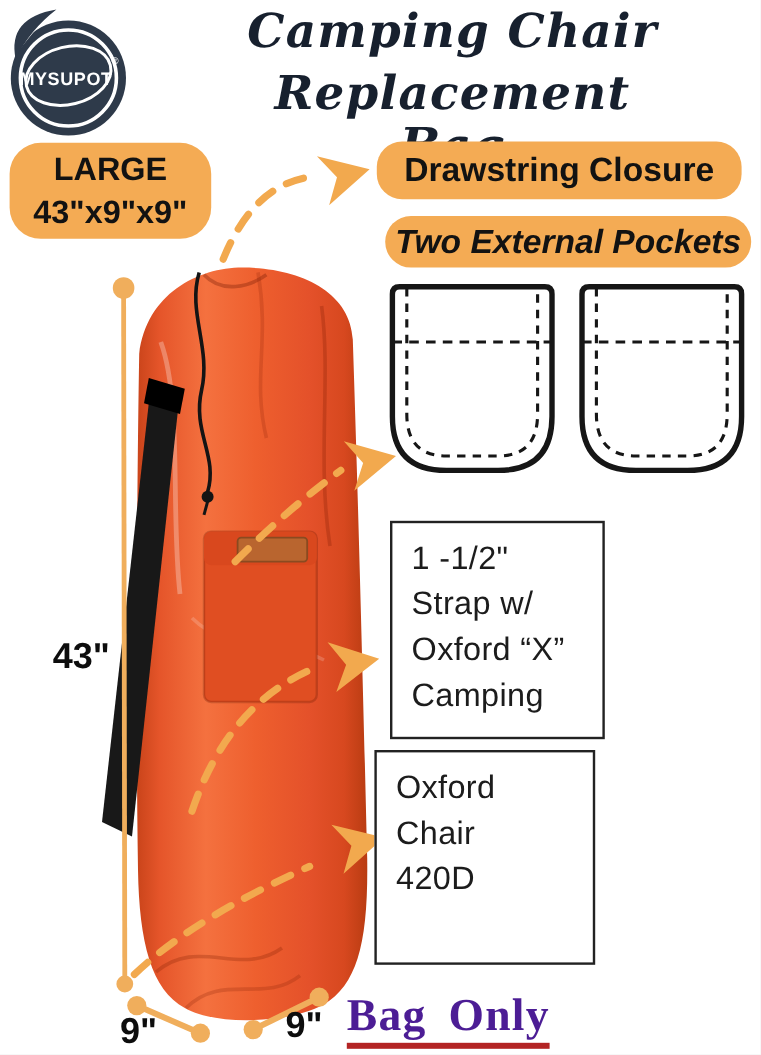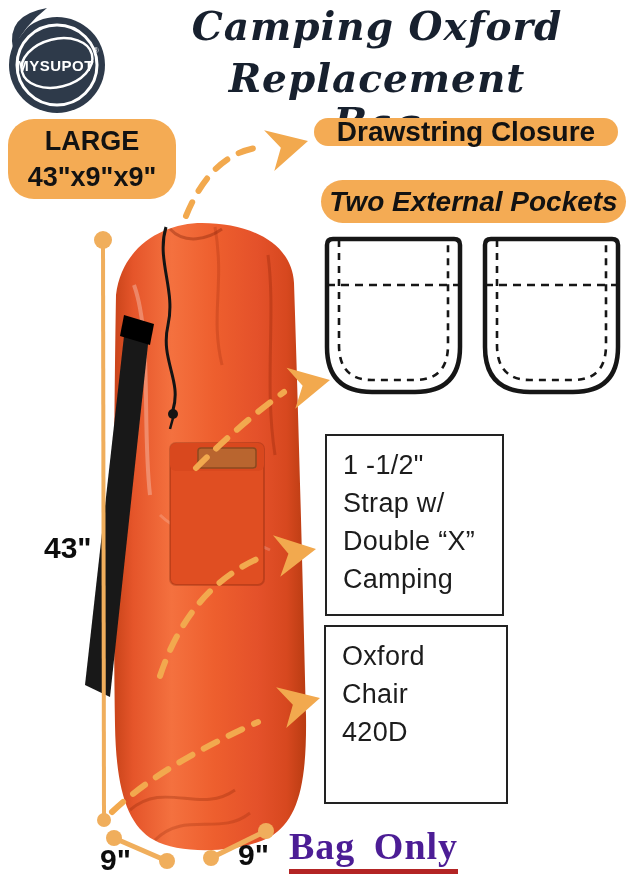--- a/index.html
+++ b/index.html
@@ -11,28 +11,28 @@
   .title{left:122px;top:0px;width:510px;text-align:center;color:#17202e;
          font-family:"DejaVu Serif",serif;font-style:italic;font-weight:bold;}
   .title .l1{font-size:39px;line-height:52px;letter-spacing:1px;}
   .title .l2{font-size:40px;line-height:44px;margin-top:-4px;}
 
   
   .badge{background:#F4AB54;color:#121212;font-weight:bold;display:flex;
          align-items:center;justify-content:center;text-align:center;}
   .badge.size{left:8px;top:119px;width:168px;height:80px;border-radius:26px;
               flex-direction:column;font-size:27px;line-height:36px;}
-  .badge.pill1{left:314px;top:118px;width:304px;height:28px;border-radius:21px;font-size:28px;}
+  .badge.pill1{left:314px;top:118px;width:304px;height:48px;border-radius:21px;font-size:28px;}
   .badge.pill2{left:321px;top:180px;width:305px;height:43px;border-radius:22px;font-size:28px;font-style:italic;}
 
   
   .fbox{background:#fff;border:2px solid #222;color:#1c1c1c;
         font-size:27px;line-height:38px;padding:10px 0 0 16px;letter-spacing:0.3px;}
   .fbox.strap{left:325px;top:434px;width:159px;height:168px;}
-  .fbox.fabric{left:324px;top:625px;width:164px;height:165px;}
+  .fbox.fabric{left:312px;top:625px;width:164px;height:165px;}
 
   
   .meas{color:#0d0d0d;font-weight:bold;font-size:30px;}
   .meas.h{left:44px;top:531px;}
   .meas.w1{left:100px;top:843px;}
   .meas.w2{left:238px;top:838px;}
 
   
   .bagonly{left:289px;top:824px;font-family:"Liberation Serif",serif;font-weight:bold;
            font-size:38px;color:#4c1d95;border-bottom:5px solid #B32424;
@@ -49,21 +49,21 @@
     <circle cx="54" cy="62" r="48" fill="#2E3A4A"></circle>
     <circle cx="54" cy="62" r="40" fill="none" stroke="#ffffff" stroke-width="3"></circle>
     <ellipse cx="54" cy="60" rx="36" ry="24" fill="none" stroke="#ffffff" stroke-width="2.5" transform="rotate(-14 54 60)"></ellipse>
     <text x="52" y="68" text-anchor="middle" font-family="Liberation Sans, sans-serif" font-size="15" font-weight="bold" fill="#ffffff" letter-spacing="0.5">MYSUPOT</text>
     <text x="90" y="50" font-size="8" fill="#ffffff">®</text>
     <polygon points="0,6 46,-2 2,52" fill="#ffffff"></polygon>
     <path d="M 10,46 Q 3,12 44,5 Q 22,22 10,46 Z" fill="#2E3A4A"></path>
   </svg>
 
   <div class="abs title">
-    <div class="l1">Camping Oxford Replacement</div>
+    <div class="l1">Camping Chair Replacement</div>
     <div class="l2">Bag</div>
   </div>
 
   <div class="abs badge size">
     <div>LARGE</div>
     <div>43"x9"x9"</div>
   </div>
 
   <div class="abs badge pill1">Drawstring Closure</div>
   <div class="abs badge pill2">Two External Pockets</div>
@@ -161,21 +161,21 @@
     <use href="#ah" transform="translate(320,698) rotate(-14)"></use>
   </svg>
 
   <div class="abs meas h">43"</div>
   <div class="abs meas w1">9"</div>
   <div class="abs meas w2">9"</div>
 
   <div class="abs fbox strap">
     <div>1 -1/2"</div>
     <div>Strap w/</div>
-    <div>Double “X”</div>
+    <div>Oxford “X”</div>
     <div>Camping</div>
   </div>
   <div class="abs fbox fabric">
     <div>Oxford</div>
     <div>Chair</div>
     <div>420D</div>
   </div>
 
   <div class="abs bagonly">Bag Only</div>
 

